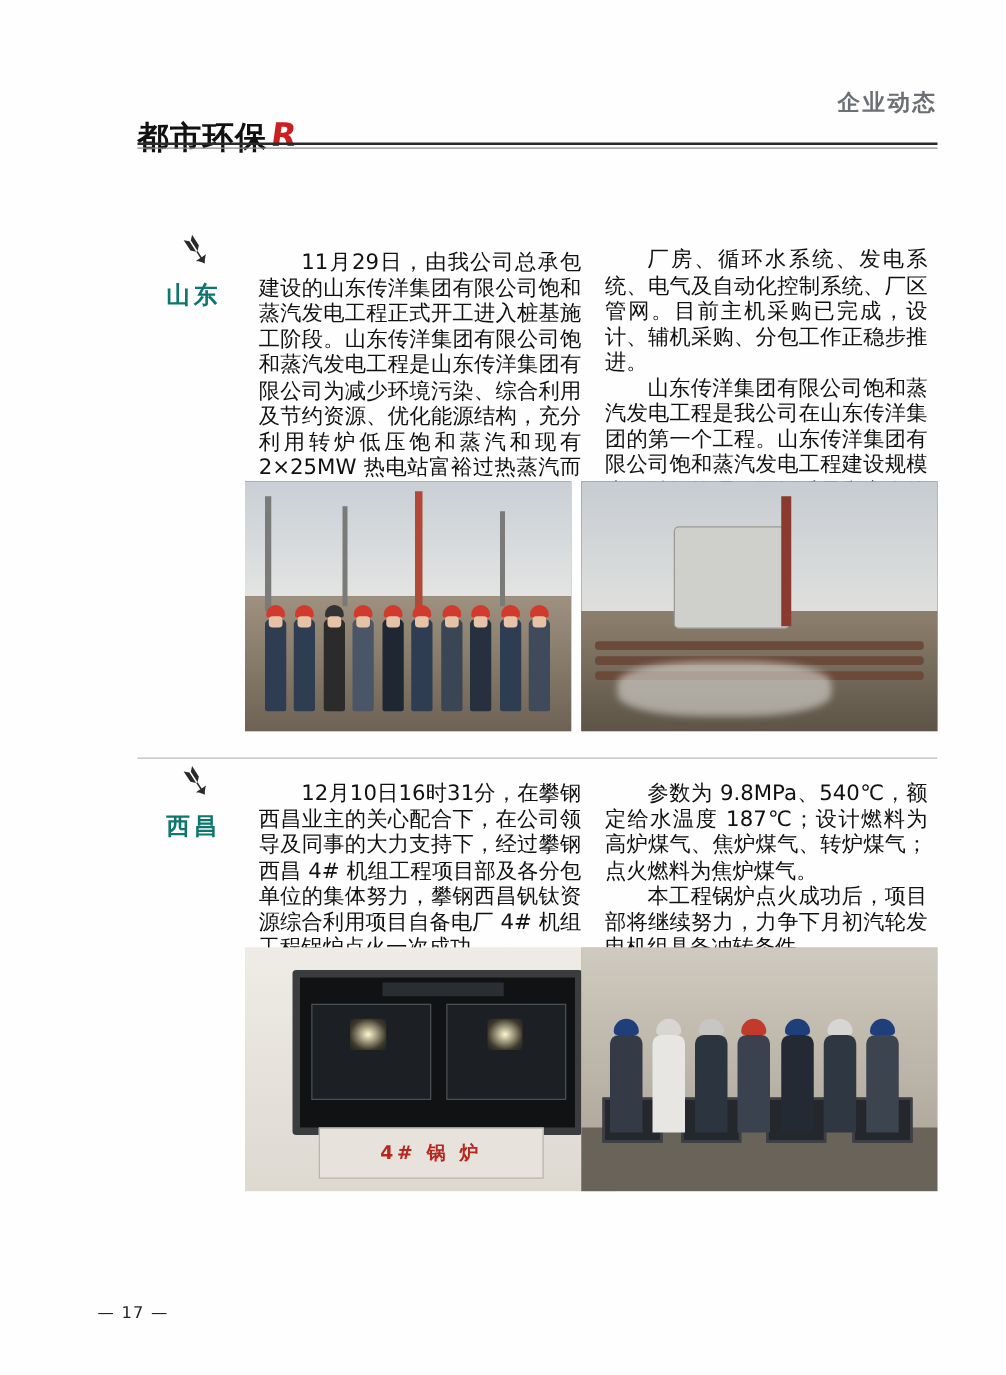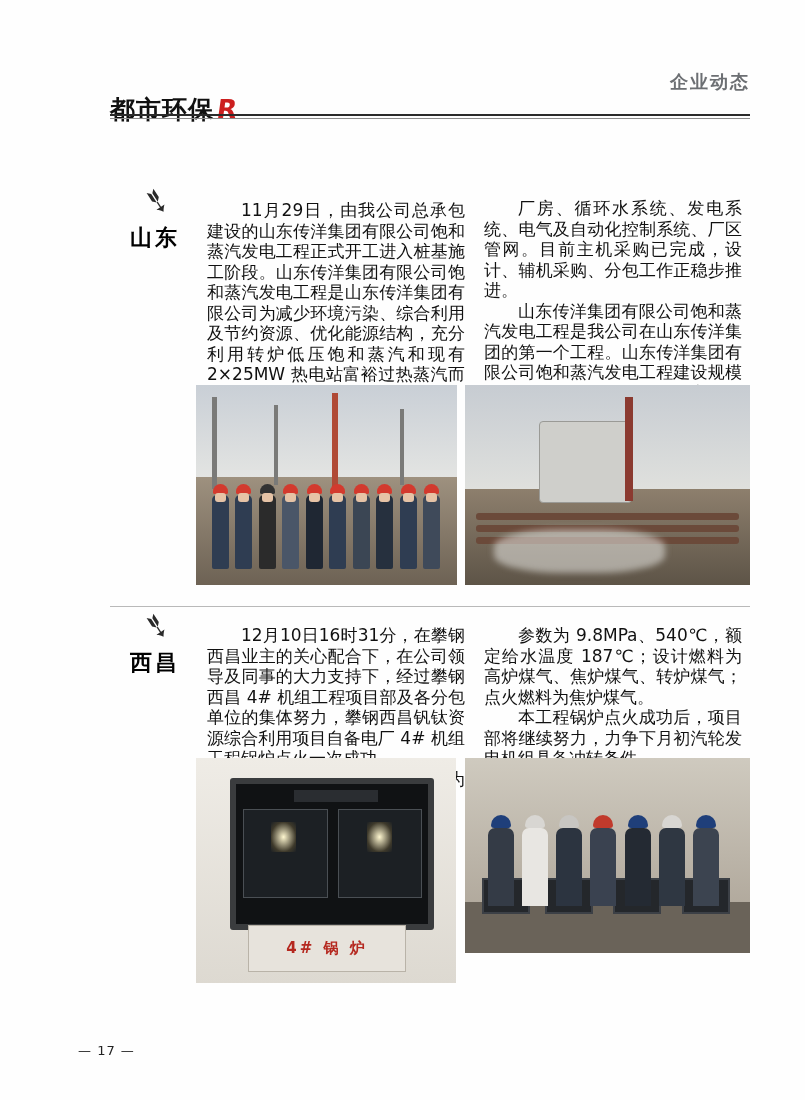--- a/index.html
+++ b/index.html
@@ -101,24 +101,24 @@
     font-size: 34px;
     line-height: 30px;
     color: #2a2a2a;
     transform: rotate(12deg);
     margin-left: 4px;
   }
   .region-name {
     display: block;
     margin-top: 8px;
     font-family: "DejaVu Sans", sans-serif;
-    font-size: 22px;
+    font-size: 19px;
     font-weight: bold;
     letter-spacing: 3px;
-    color: #000000;
+    color: #0f766e;
   }
 
   .col {
     position: absolute;
     width: 258px;
     font-family: "DejaVu Sans", sans-serif;
     font-size: 17px;
     line-height: 20.5px;
     color: #111111;
     text-align: justify;
@@ -428,21 +428,21 @@
 
   <div class="col" style="left:207px; top:625px;">
     <p>12月10日16时31分，在攀钢西昌业主的关心配合下，在公司领导及同事的大力支持下，经过攀钢西昌 4# 机组工程项目部及各分包单位的集体努力，攀钢西昌钒钛资源综合利用项目自备电厂 4# 机组工程锅炉点火一次成功。</p>
     <p>本工程锅炉型额定蒸发量为 220t/h，额定</p>
   </div>
   <div class="col" style="left:484px; top:625px;">
     <p>参数为 9.8MPa、540℃，额定给水温度 187℃；设计燃料为高炉煤气、焦炉煤气、转炉煤气；点火燃料为焦炉煤气。</p>
     <p>本工程锅炉点火成功后，项目部将继续努力，力争下月初汽轮发电机组具备冲转条件。</p>
   </div>
 
-  <div class="photo p3" style="left:196px; top:758px; width:260px; height:225px;">
+  <div class="photo p3" style="left:196px; top:758px; width:260px; height:195px;padding-left:36px;">
     <div class="wall"></div>
     <div class="screen">
       <div class="ts"></div>
       <div class="vid">
         <div class="flame" style="left:32%;"></div>
       </div>
       <div class="vid right">
         <div class="flame" style="left:34%;"></div>
       </div>
     </div>

